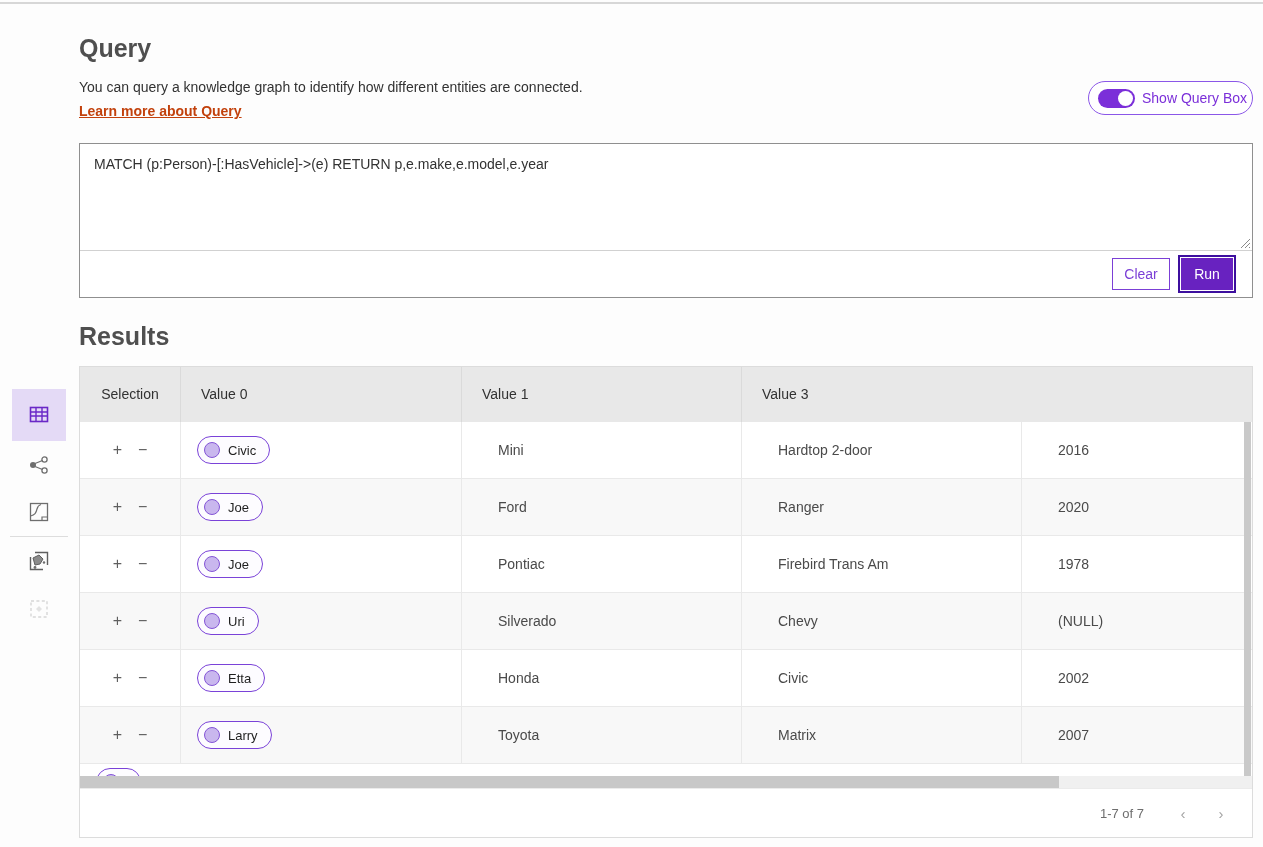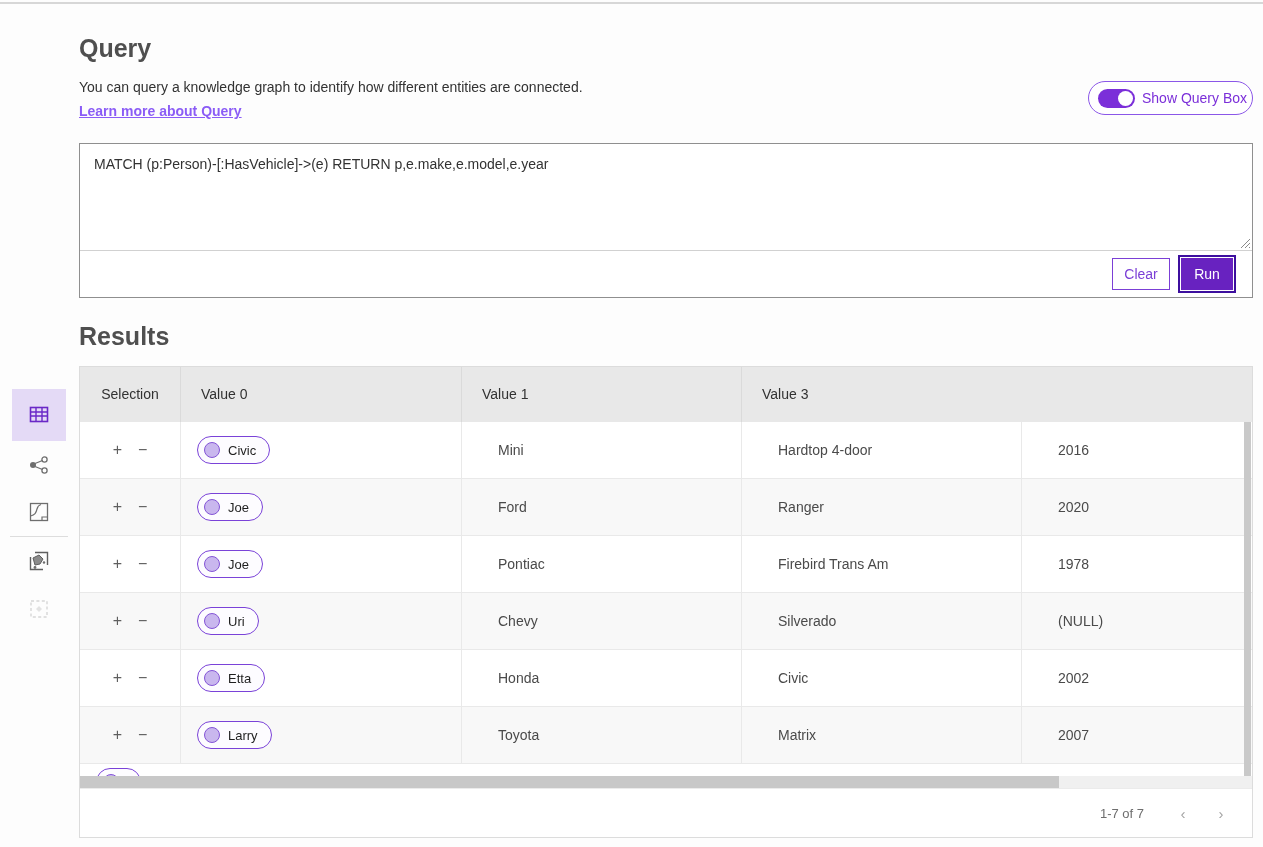--- a/index.html
+++ b/index.html
@@ -9,21 +9,21 @@
     background: #fdfdfd;
     font-family: "Liberation Sans", sans-serif;
     color: #323232;
     overflow: hidden;
   }
   .top-line { position:absolute; top:2px; left:0; width:1263px; height:2px; background:#d7d7d7; }
 
   
   .page-title { position:absolute; left:79px; top:34px; font-size:25px; font-weight:700; color:#4f4f4f; }
   .page-desc  { position:absolute; left:79px; top:79px; font-size:14px; color:#323232; }
-  .learn-link { position:absolute; left:79px; top:103px; font-size:14px; font-weight:700; color:#8b5cf6; text-decoration:underline; cursor:pointer; }
+  .learn-link { position:absolute; left:79px; top:103px; font-size:14px; font-weight:700; color:#c2410c; text-decoration:underline; cursor:pointer; }
 
   .toggle-pill {
     position:absolute; left:1088px; top:81px; width:165px; height:34px;
     border:1px solid #8b57e8; border-radius:17px; background:#fff;
     display:flex; align-items:center; gap:7px; padding:0 10px 0 9px; cursor:pointer;
   }
   .switch { position:relative; width:37px; height:19px; border-radius:10px; background:#7b2fd9; flex:0 0 auto; }
   .switch .knob { position:absolute; right:2px; top:2px; width:15px; height:15px; border-radius:50%; background:#fff; }
   .toggle-label { font-size:14px; color:#7b2fd9; white-space:nowrap; }
 
@@ -164,21 +164,21 @@
       <span class="rowbtn">+</span>
       <span class="rowbtn">−</span>
     </div>
     <div class="tcell chip-cell">
       <span class="chip">
         <span class="dot"></span>
         <span class="chip-label">Civic</span>
       </span>
     </div>
     <div class="tcell">Mini</div>
-    <div class="tcell">Hardtop 4-door</div>
+    <div class="tcell">Hardtop 2-door</div>
     <div class="tcell">2016</div>
   </div>
 
   <div class="trow grid-row">
     <div class="tcell sel-cell">
       <span class="rowbtn">+</span>
       <span class="rowbtn">−</span>
     </div>
     <div class="tcell chip-cell">
       <span class="chip">
@@ -211,22 +211,22 @@
     <div class="tcell sel-cell">
       <span class="rowbtn">+</span>
       <span class="rowbtn">−</span>
     </div>
     <div class="tcell chip-cell">
       <span class="chip">
         <span class="dot"></span>
         <span class="chip-label">Uri</span>
       </span>
     </div>
+    <div class="tcell">Silverado</div>
     <div class="tcell">Chevy</div>
-    <div class="tcell">Silverado</div>
     <div class="tcell">(NULL)</div>
   </div>
 
   <div class="trow grid-row">
     <div class="tcell sel-cell">
       <span class="rowbtn">+</span>
       <span class="rowbtn">−</span>
     </div>
     <div class="tcell chip-cell">
       <span class="chip">

